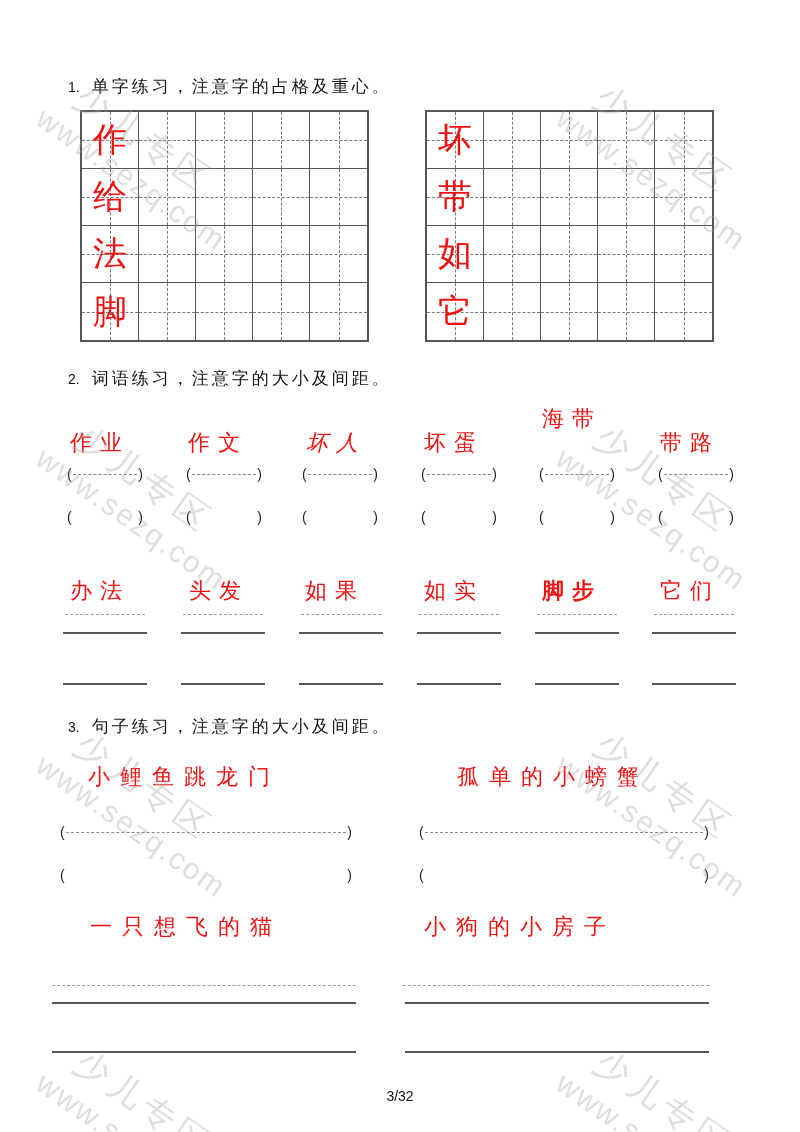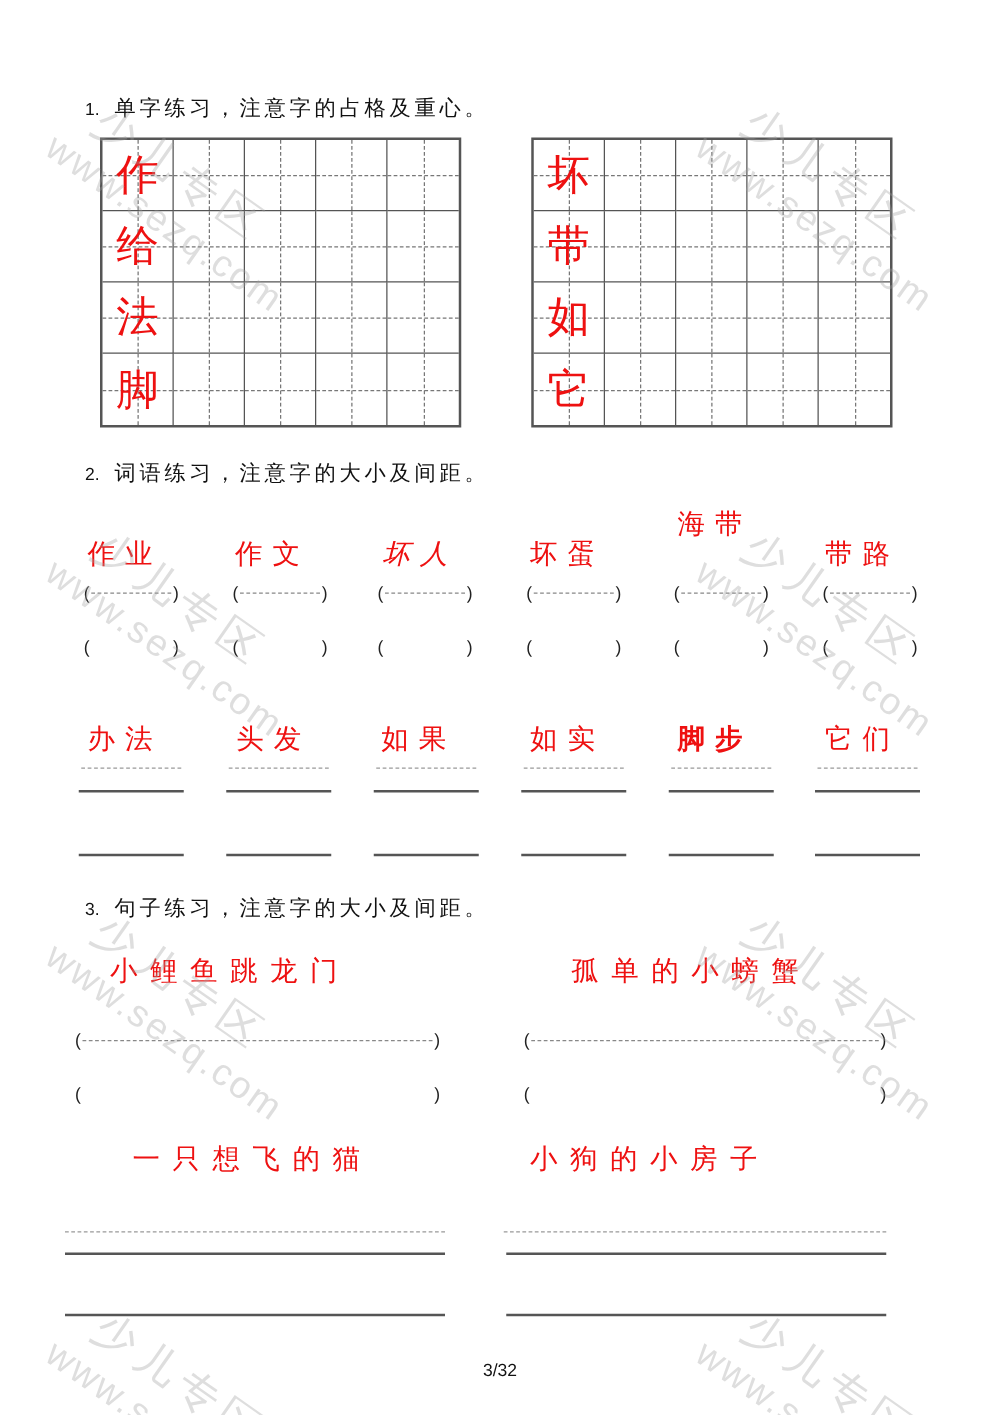--- a/index.html
+++ b/index.html
@@ -232,21 +232,21 @@
     <span>(</span>
     <span class="gap"></span>
     <span>)</span>
   </div>
 <div class="bracket" style="left:419px; top:866px; width:290px;">
     <span>(</span>
     <span class="gap"></span>
     <span>)</span>
   </div>
 
-<div class="red sentence" style="left:90px; top:912px;margin-left:16px;">一只想飞的猫</div>
+<div class="red sentence" style="left:90px; top:912px;">一只想飞的猫</div>
 <div class="red sentence" style="left:424px; top:912px;">小狗的小房子</div>
 
 <div class="dline" style="left:52px; top:985px; width:304px;"></div>
 <div class="dline" style="left:403px; top:985px; width:306px;"></div>
 <div class="sline" style="left:52px; top:1002px; width:304px;"></div>
 <div class="sline" style="left:405px; top:1002px; width:304px;"></div>
 <div class="sline" style="left:52px; top:1051px; width:304px;"></div>
 <div class="sline" style="left:405px; top:1051px; width:304px;"></div>
 
 <div class="page-num">3/32</div>

